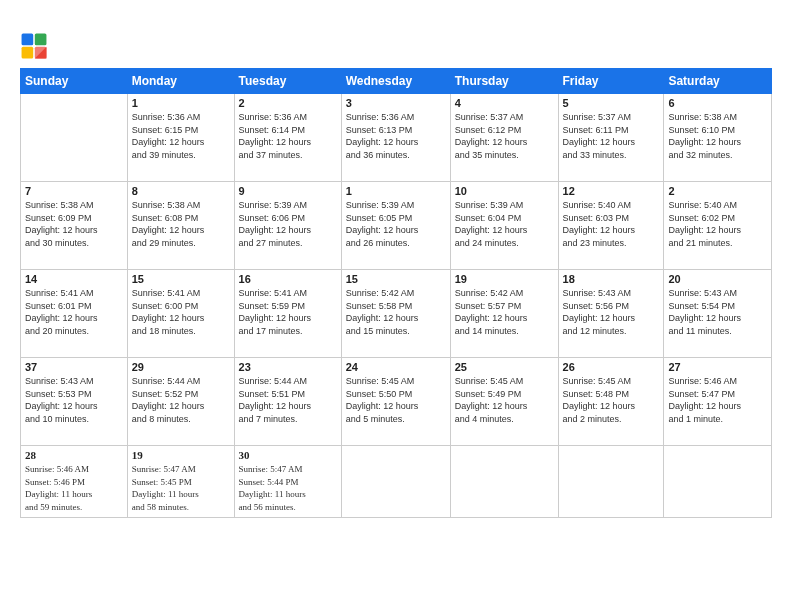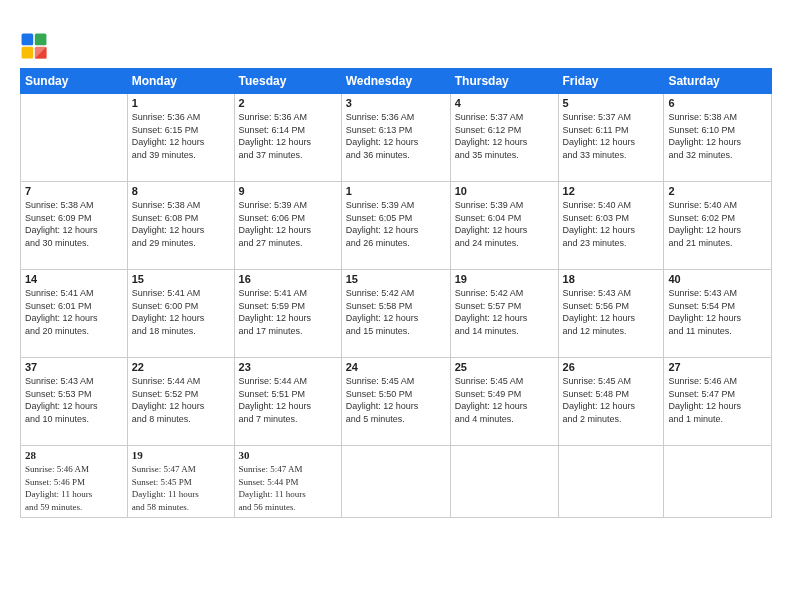--- a/index.html
+++ b/index.html
@@ -266,37 +266,37 @@
 and 14 minutes.</div>
           </td>
           <td>
             <span class="day-num">18</span>
             <div class="day-info" style="white-space: pre-line;">Sunrise: 5:43 AM
 Sunset: 5:56 PM
 Daylight: 12 hours
 and 12 minutes.</div>
           </td>
           <td>
-            <span class="day-num">40</span>
+            <span class="day-num">20</span>
             <div class="day-info" style="white-space: pre-line;">Sunrise: 5:43 AM
 Sunset: 5:54 PM
 Daylight: 12 hours
 and 11 minutes.</div>
           </td>
         </tr>
         <tr>
           <td>
             <span class="day-num">37</span>
             <div class="day-info" style="white-space: pre-line;">Sunrise: 5:43 AM
 Sunset: 5:53 PM
 Daylight: 12 hours
 and 10 minutes.</div>
           </td>
           <td>
-            <span class="day-num">22</span>
+            <span class="day-num">29</span>
             <div class="day-info" style="white-space: pre-line;">Sunrise: 5:44 AM
 Sunset: 5:52 PM
 Daylight: 12 hours
 and 8 minutes.</div>
           </td>
           <td>
             <span class="day-num">23</span>
             <div class="day-info" style="white-space: pre-line;">Sunrise: 5:44 AM
 Sunset: 5:51 PM
 Daylight: 12 hours

